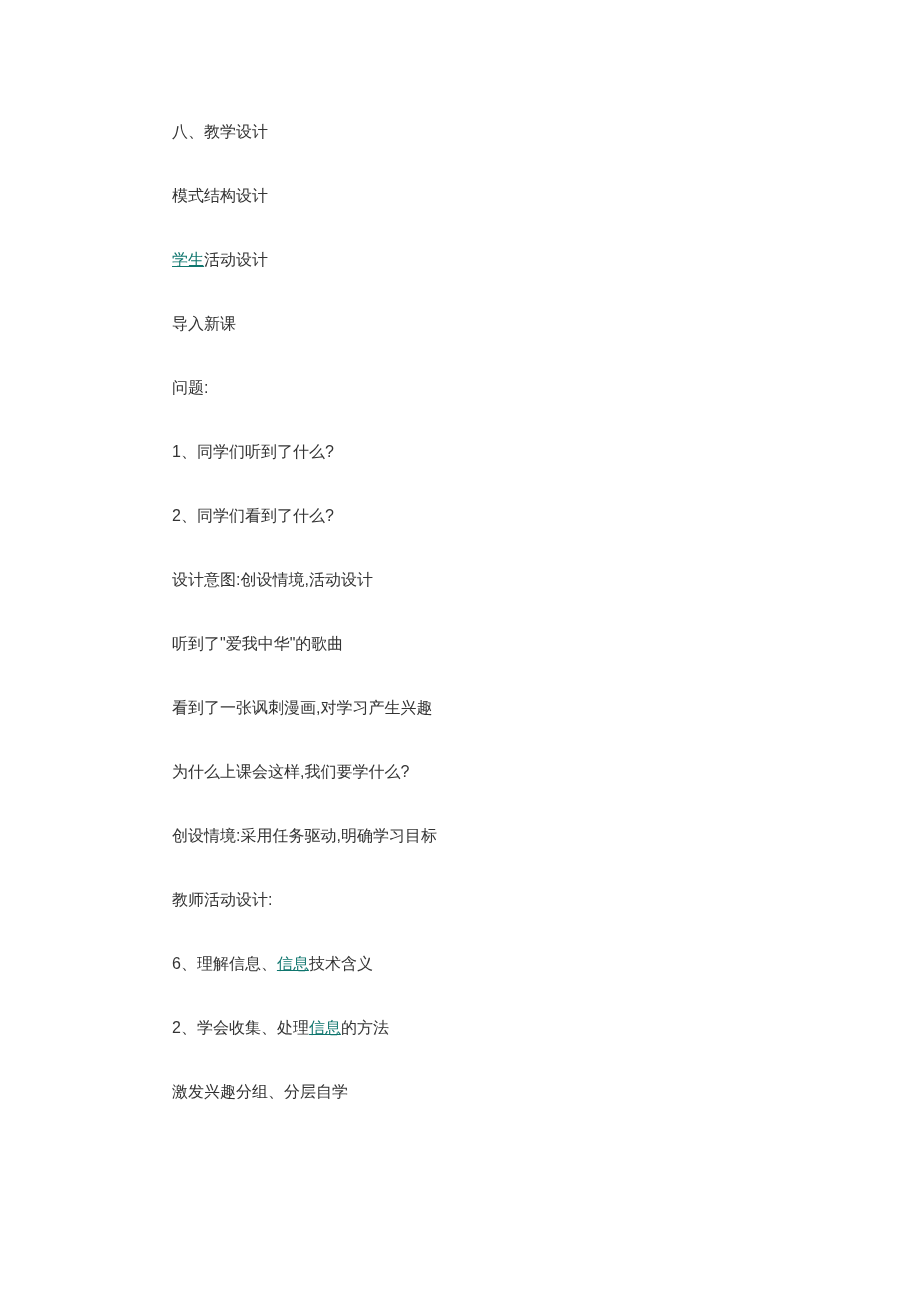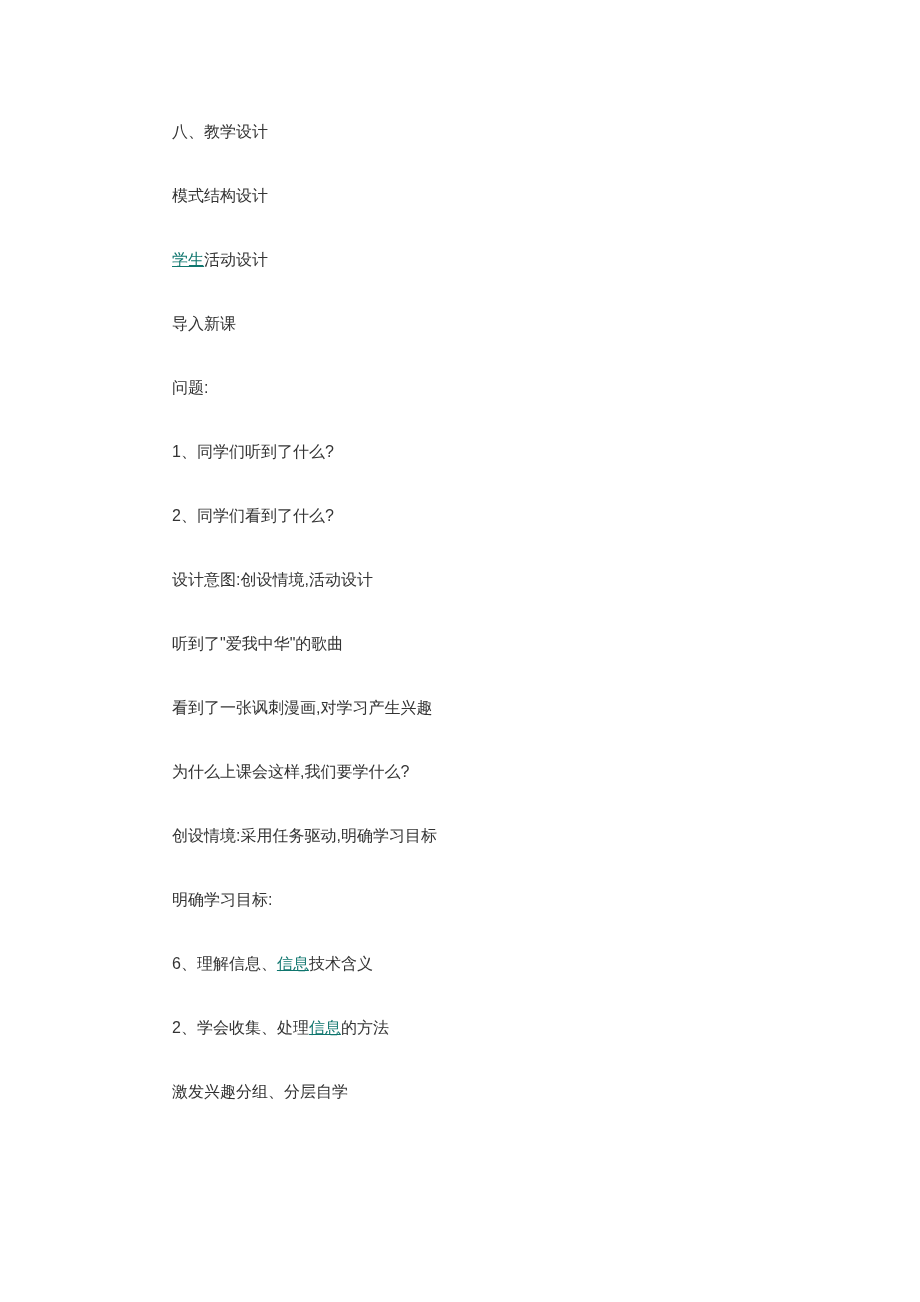--- a/index.html
+++ b/index.html
@@ -40,18 +40,18 @@
       <div class="line"><a class="link" href="#">学生</a><span>活动设计</span></div>
       <div class="line"><span>导入新课</span></div>
       <div class="line"><span>问题:</span></div>
       <div class="line"><span>1、同学们听到了什么?</span></div>
       <div class="line"><span>2、同学们看到了什么?</span></div>
       <div class="line"><span>设计意图:创设情境,活动设计</span></div>
       <div class="line"><span>听到了"爱我中华"的歌曲</span></div>
       <div class="line"><span>看到了一张讽刺漫画,对学习产生兴趣</span></div>
       <div class="line"><span>为什么上课会这样,我们要学什么?</span></div>
       <div class="line"><span>创设情境:采用任务驱动,明确学习目标</span></div>
-      <div class="line"><span>明确学习目标:</span></div>
+      <div class="line"><span>教师活动设计:</span></div>
       <div class="line"><span>6、理解信息、</span><a class="link" href="#">信息</a><span>技术含义</span></div>
       <div class="line"><span>2、学会收集、处理</span><a class="link" href="#">信息</a><span>的方法</span></div>
       <div class="line"><span>激发兴趣分组、分层自学</span></div>
     </div>
 </div>
 
 </body></html>

